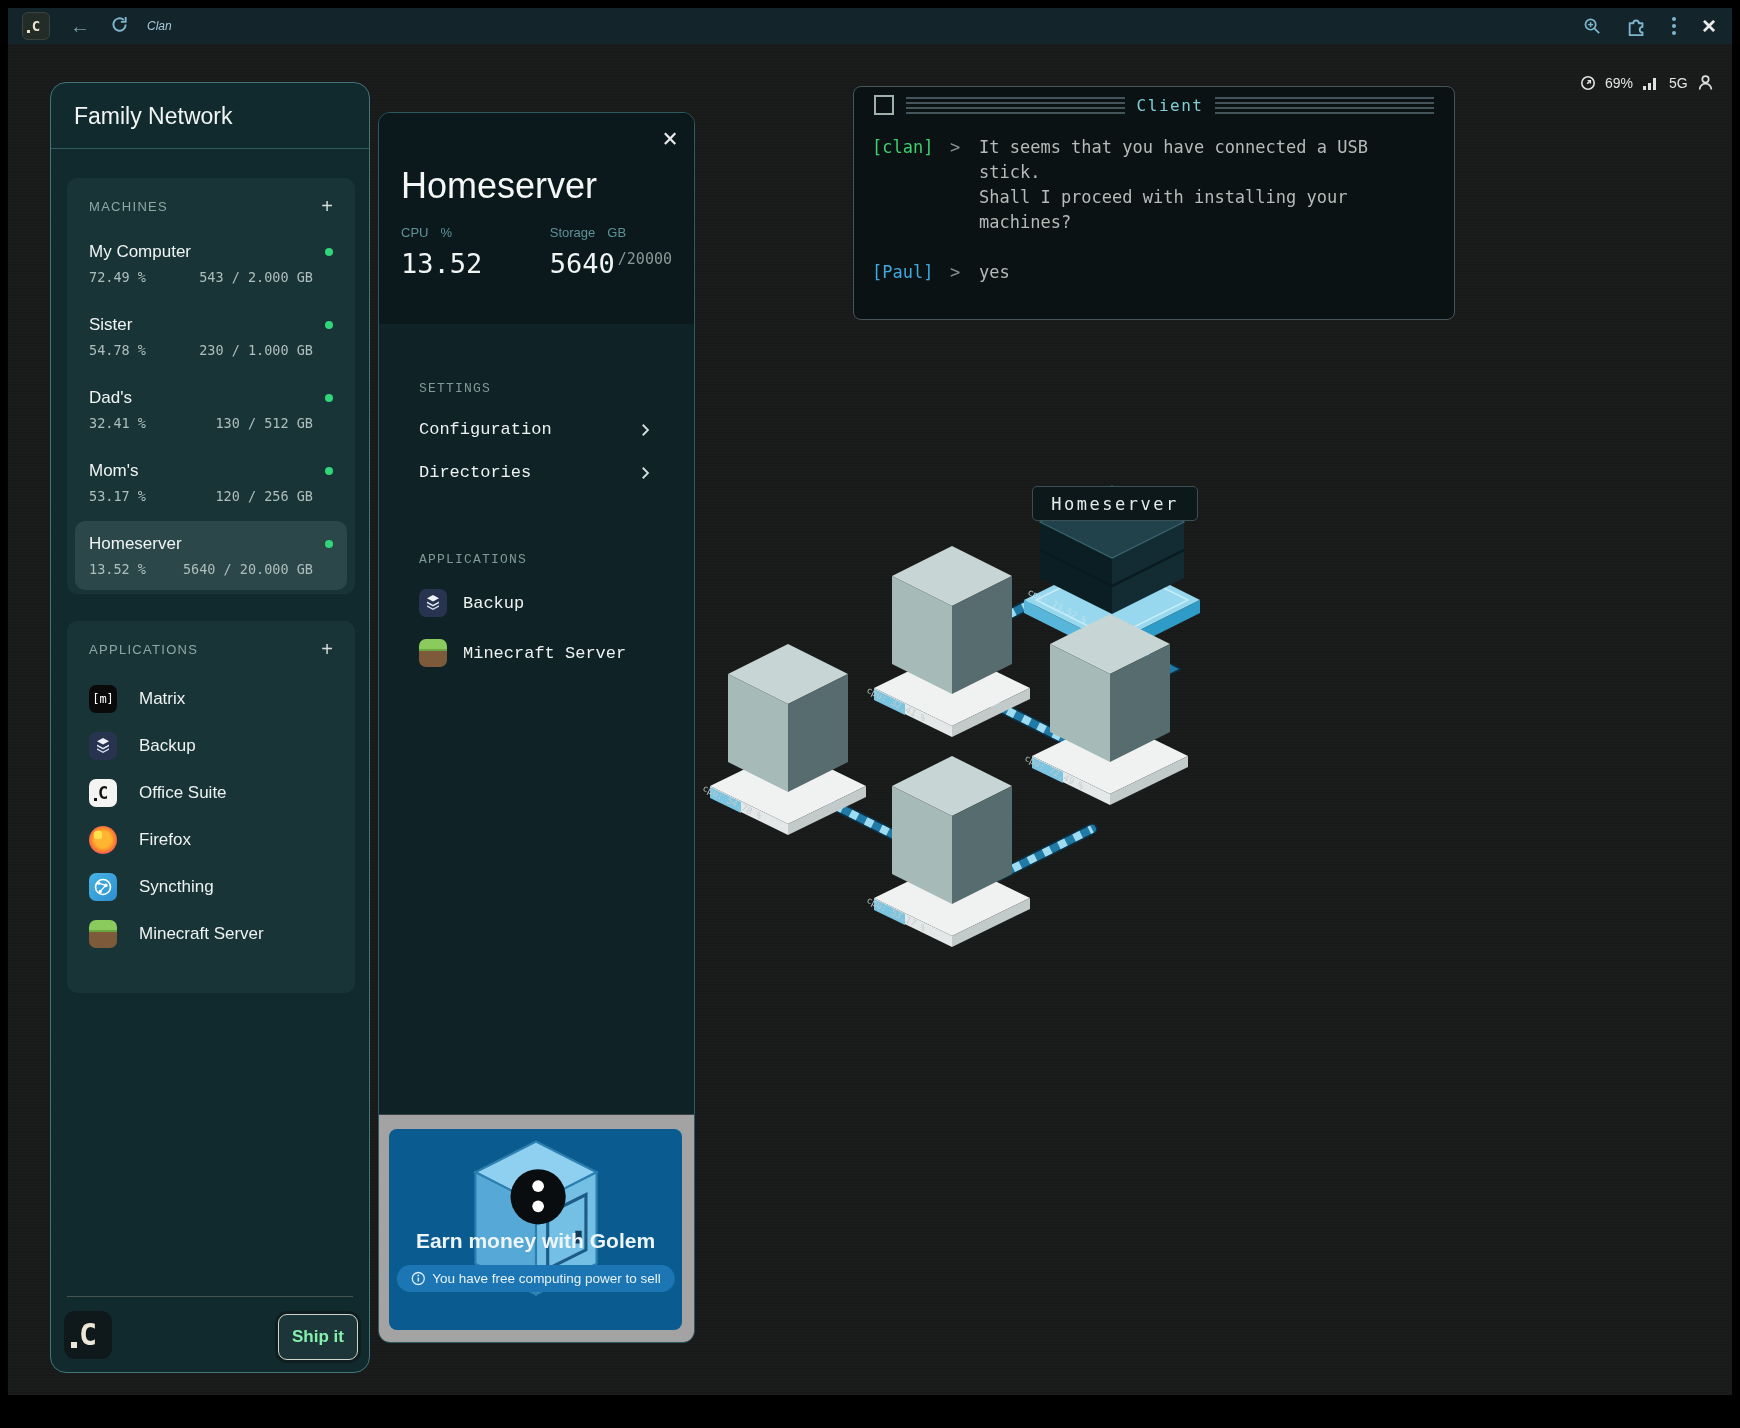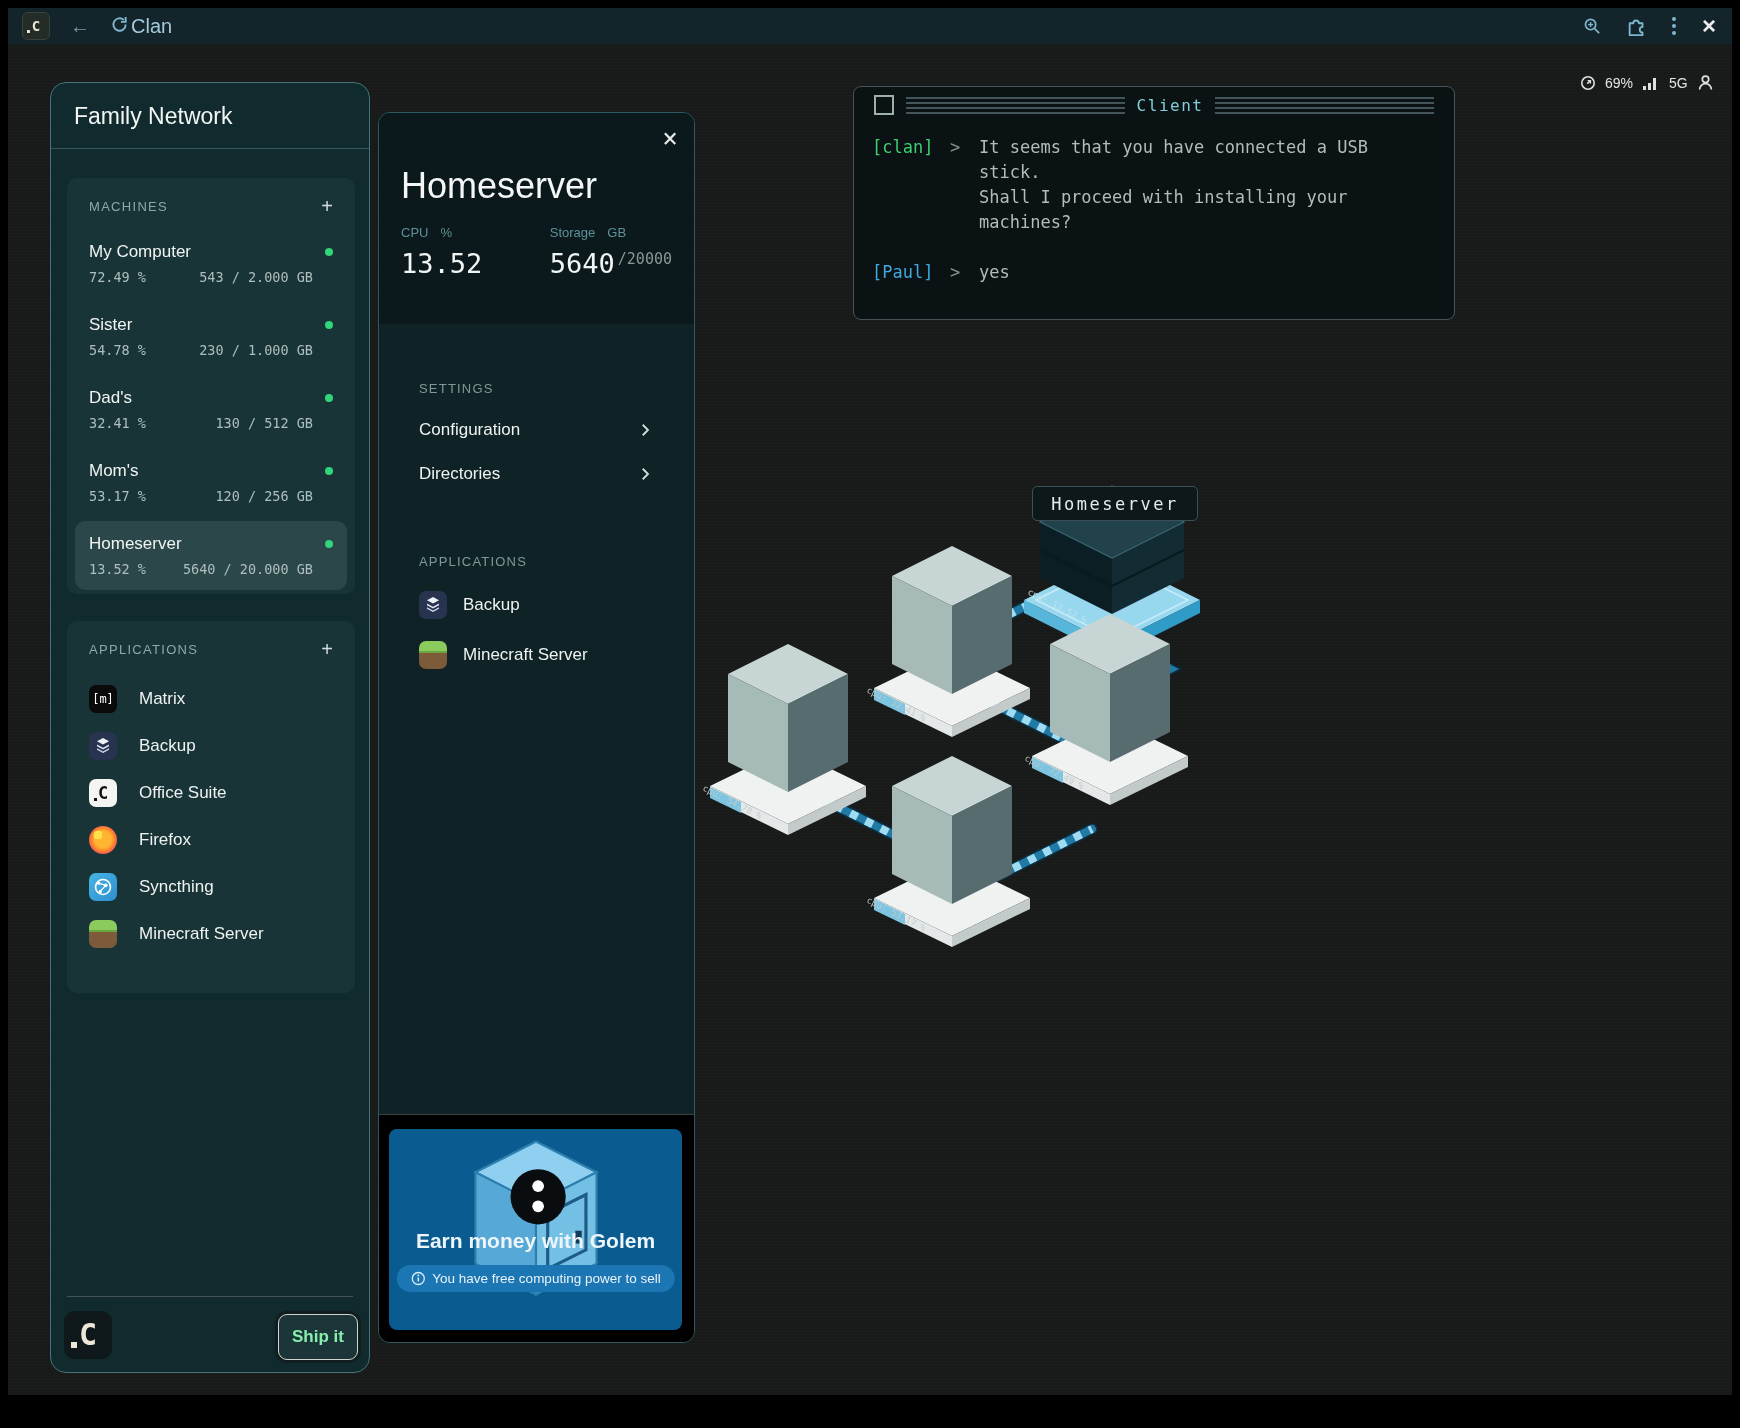--- a/index.html
+++ b/index.html
@@ -7,21 +7,21 @@
        font-family:"Liberation Sans",sans-serif;color:#e8eeec;}
 
   
   .topbar{position:absolute;left:8px;top:8px;right:8px;height:36px;background:#13252a;
           display:flex;align-items:center;border-bottom:1px solid #0a1417;}
   .appicon{width:26px;height:26px;margin-left:14px;background:#232c27;border:1px solid #3a443e;
            border-radius:6px;display:flex;align-items:center;justify-content:center;}
   .appicon .c{font-family:"DejaVu Sans Mono",monospace;font-weight:bold;font-size:14px;color:#e9e4d4;position:relative;}
   .appicon .c i{position:absolute;left:-5px;bottom:1px;width:3px;height:3px;background:#e9e4d4;font-style:normal;}
   .nav-ic{color:#7898a6;font-size:20px;margin-left:20px;line-height:1;}
-  .tb-title{margin-left:2px;font-size:20px;color:#a5c9dc;}
+  .tb-title{margin-left:18px;font-size:12px;color:#a5c9dc;font-style:italic;}
   .tb-right{margin-left:auto;display:flex;align-items:center;gap:24px;padding-right:16px;}
   .tb-right svg{display:block;}
   .kebab{display:flex;flex-direction:column;gap:3px;}
   .kebab i{width:4px;height:4px;border-radius:50%;background:#7fb6cf;}
   .closex{color:#ececec;font-size:24px;font-weight:bold;line-height:1;margin-left:2px;}
 
   
   .main{position:absolute;left:8px;top:44px;right:8px;bottom:33px;background:#191b1b;
         background-image:repeating-linear-gradient(0deg,rgba(255,255,255,.012) 0 1px,transparent 1px 3px),
                          repeating-linear-gradient(90deg,rgba(0,0,0,.06) 0 1px,transparent 1px 2px);
@@ -72,28 +72,28 @@
   
   .detail{position:absolute;left:370px;top:68px;width:317px;height:1231px;border:1px solid #2c5a60;border-radius:12px;
           box-sizing:border-box;overflow:hidden;background:#0f2326;}
   .d-head{height:211px;background:#0b191c;position:relative;padding:0 22px;box-sizing:border-box;}
   .d-close{position:absolute;right:16px;top:12px;font-size:26px;color:#e8e8e8;line-height:1;font-family:"DejaVu Sans Mono",monospace;}
   .d-title{padding-top:52px;font-size:36px;font-weight:500;color:#f4f7f6;}
   .d-metrics{display:flex;justify-content:space-between;margin-top:18px;}
   .d-lab{font-size:13px;color:#5e9298;display:flex;gap:12px;}
   .d-val{font-family:"DejaVu Sans Mono",monospace;font-size:27px;color:#f0f4f3;margin-top:8px;}
   .d-sup{font-size:15px;color:#8a9795;position:relative;top:-9px;margin-left:3px;}
-  .d-body{padding:0 40px;box-sizing:border-box;}
+  .d-body{padding:0 40px;box-sizing:border-box;font-family:Liberation Mono, monospace;}
   .sec-label{font-size:13px;letter-spacing:1.2px;color:#7e9a98;}
   .d-body .sec-label.first{padding-top:57px;}
   .d-row{display:flex;justify-content:space-between;align-items:center;margin-top:24px;font-size:17px;color:#eef2f1;}
   .chev svg{display:block;}
   .sec-label.second{padding-top:70px;}
   .d-app{display:flex;align-items:center;gap:16px;margin-top:22px;}
-  .d-foot{position:absolute;left:0;right:0;bottom:0;height:227px;background:#000000;border-top:1px solid #3c4244;}
+  .d-foot{position:absolute;left:0;right:0;bottom:0;height:227px;background:#a3a3a3;border-top:1px solid #3c4244;}
   .ad{position:absolute;left:10px;right:12px;top:14px;height:201px;background:#0a5c90;border-radius:8px;overflow:hidden;}
   .ad svg.safe{position:absolute;left:50%;top:4px;transform:translateX(-50%);}
   .ad-title{position:absolute;left:0;right:0;top:100px;text-align:center;font-size:21px;font-weight:bold;color:#eef5fa;}
   .ad-pill{position:absolute;left:50%;transform:translateX(-50%);top:136px;background:#1b76b3;border-radius:16px;
            padding:6px 14px;display:flex;align-items:center;gap:7px;font-size:13.5px;color:#e8f3fa;white-space:nowrap;text-align:right;}
 
   
   .client{position:absolute;left:845px;top:42px;width:602px;height:234px;background:#0a1214;
           border:1px solid #47555a;border-radius:8px;box-sizing:border-box;}
   .c-titlebar{height:36px;display:flex;align-items:center;gap:12px;padding:0 20px;}

